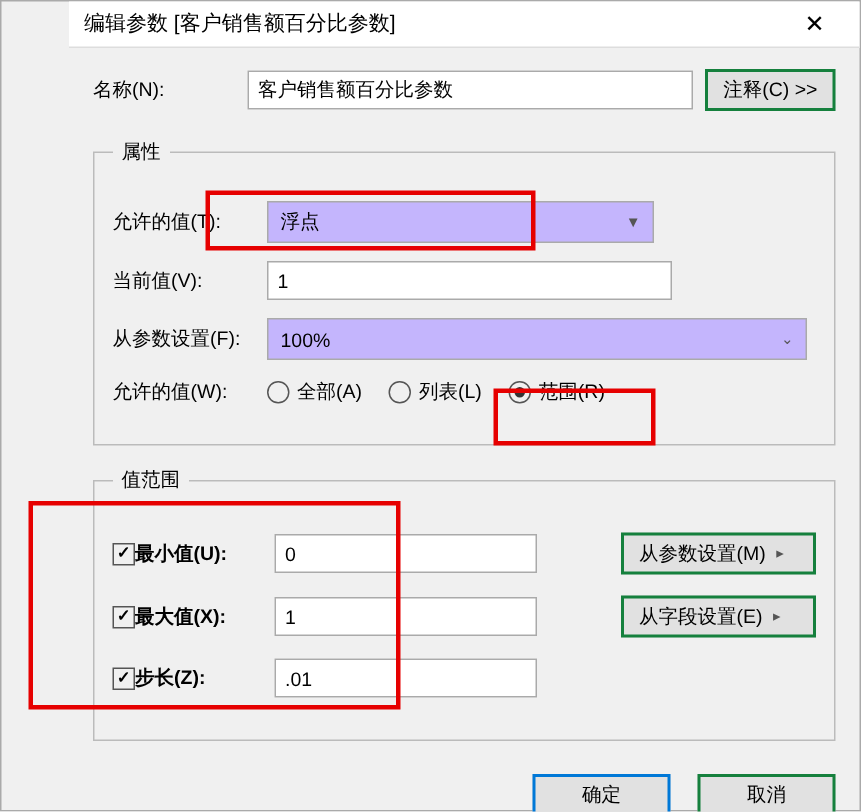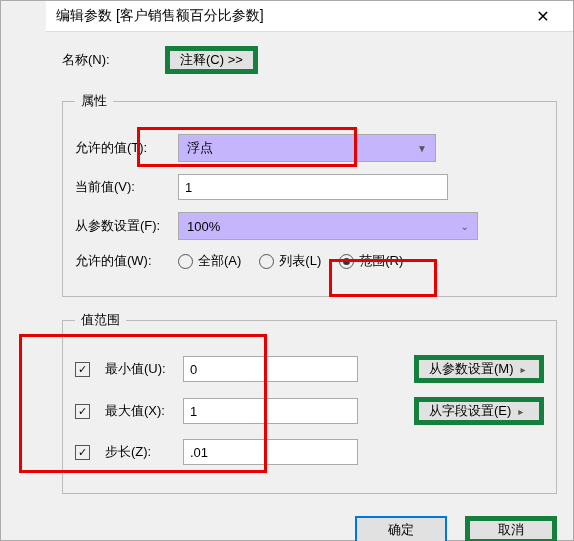--- a/index.html
+++ b/index.html
@@ -5,36 +5,36 @@
 * { box-sizing: border-box; margin: 0; padding: 0; }
 body { font-family: "Microsoft YaHei", sans-serif; font-size: 13px; background: #fff; }
 .window { width: 574px; height: 541px; border: 1px solid #aaa; background: #f0f0f0; display: flex; flex-direction: column; }
 .titlebar { height: 34px; background: #fff; border-bottom: 1px solid #ddd; display: flex; align-items: center; padding: 0 10px; }
 .titlebar .title { flex: 1; font-size: 14px; }
 .close-btn { width: 40px; height: 30px; display: flex; align-items: center; justify-content: center; cursor: pointer; font-size: 16px; }
 .content { flex: 1; padding: 14px 16px 10px 16px; display: flex; flex-direction: column; gap: 10px; }
 .row { display: flex; align-items: center; gap: 8px; margin-bottom: 4px; }
 .label { width: 95px; }
 input[type=text].wide { flex: 1; height: 26px; border: 1px solid #aaa; background: #fff; padding: 0 6px; font-size: 13px; }
-.btn { height: 28px; padding: 0 10px; background: #e1e1e1; border: 5px solid #15803d; cursor: pointer; font-size: 13px; display: inline-flex; align-items: center; gap: 4px; }
+.btn { height: 28px; padding: 0 10px; background: #e1e1e1; border: 2px solid #15803d; cursor: pointer; font-size: 13px; display: inline-flex; align-items: center; gap: 4px; }
 .btn.primary { border: 2px solid #0078d7; background: #e1e1e1; }
 fieldset { border: 1px solid #bbb; padding: 12px 12px 14px 12px; margin-top: 4px; }
 legend { padding: 0 6px; font-size: 13px; }
 .frow { display: flex; align-items: center; gap: 8px; margin: 12px 0; }
 .flabel { width: 95px; }
 .select { height: 28px; border: 1px solid #aaa; background: #c4b5fd; display: flex; align-items: center; justify-content: space-between; padding: 0 8px; cursor: pointer; }
 .select .arrow { font-size: 10px; color: #555; }
-.sel-wide { width: 300px; }
+.sel-wide { width: 360px; }
 .sel-mid { width: 258px; }
 input[type=text].mid { width: 270px; height: 26px; border: 1px solid #aaa; background: #fff; padding: 0 6px; font-size: 13px; }
 .radio-group { display: flex; align-items: flex-start; gap: 18px; }
 .radio { display: flex; align-items: center; gap: 5px; cursor: pointer; }
 .radio-circle { width: 15px; height: 15px; border: 1px solid #555; border-radius: 50%; display: flex; align-items: center; justify-content: center; }
 .radio-circle.checked::after { content: ""; width: 7px; height: 7px; background: #333; border-radius: 50%; }
-.cb { display: flex; align-items: center; gap: 15px; cursor: pointer; }
+.cb { display: flex; align-items: center; gap: 0; cursor: pointer; font-weight: bold; }
 .cb-box { width: 15px; height: 15px; border: 1px solid #555; display: flex; align-items: center; justify-content: center; font-size: 11px; line-height: 1; }
 .cb-box.checked::after { content: "✓"; }
 .range-row { display: flex; align-items: center; gap: 8px; margin: 14px 0; }
 .range-label { width: 100px; display: flex; align-items: center; }
 input[type=text].small { width: 175px; height: 26px; border: 1px solid #aaa; background: #fff; padding: 0 6px; font-size: 13px; }
 .range-btn { margin-left: auto; width: 130px; justify-content: flex-start; }
 .dialog-btns { display: flex; justify-content: flex-end; gap: 18px; padding: 12px 16px 18px; }
 .dialog-btns .btn { width: 92px; justify-content: center; }
 .red-box { position: absolute; border: 3px solid #e60000; pointer-events: none; }
 .window { position: relative; padding-left: 45px; }
@@ -47,20 +47,21 @@
   <div class="titlebar">
     <div class="title">编辑参数 [客户销售额百分比参数]</div>
     <div class="close-btn">
       <span>✕</span>
     </div>
   </div>
 
   <div class="content">
     <div class="row">
       <span class="label">名称(N):</span>
+      <input type="text" class="wide" value="客户销售额百分比参数" style="">
       <button class="btn">注释(C) &gt;&gt;</button>
     </div>
 
     <fieldset>
       <legend>属性</legend>
 
       <div class="frow">
         <span class="flabel">允许的值(T):</span>
         <div class="select sel-mid">
           <span>浮点</span>

